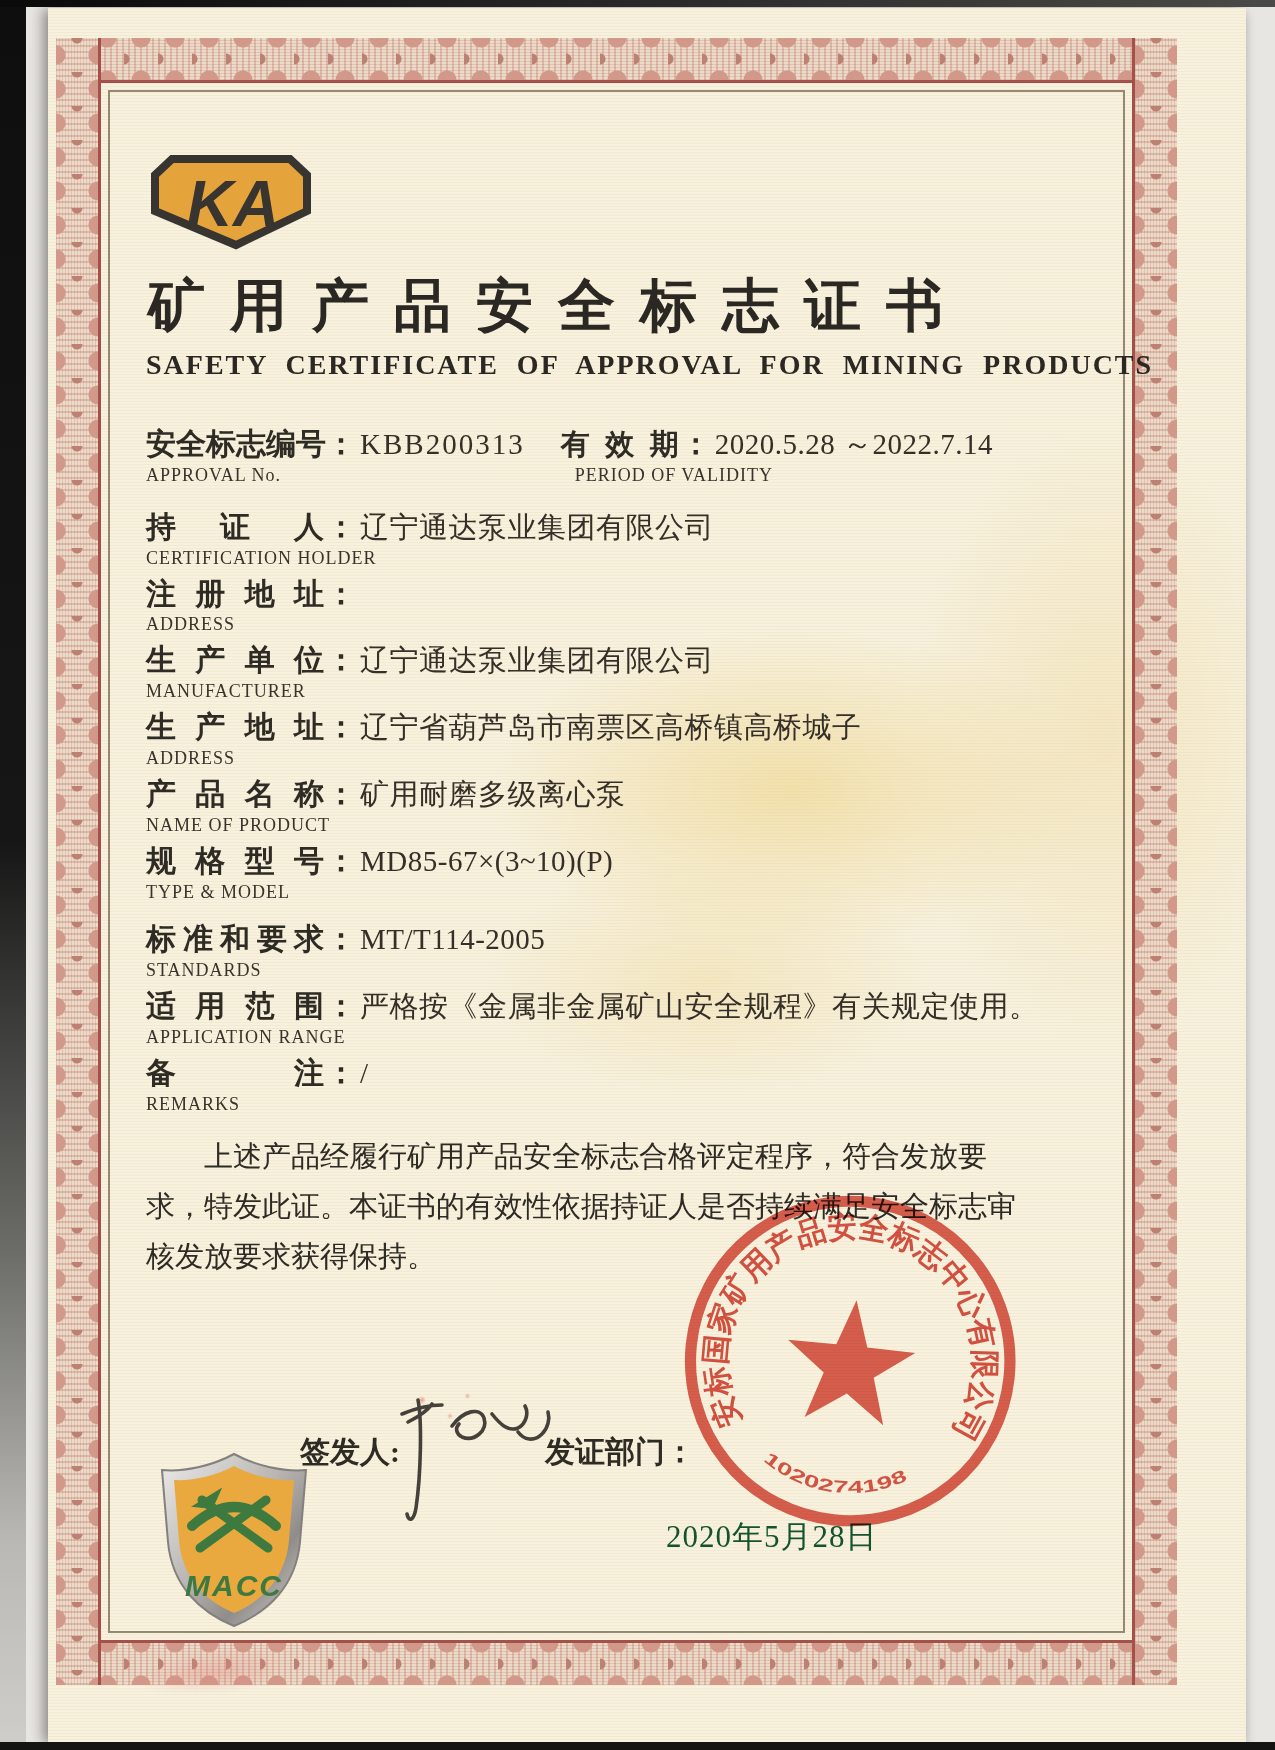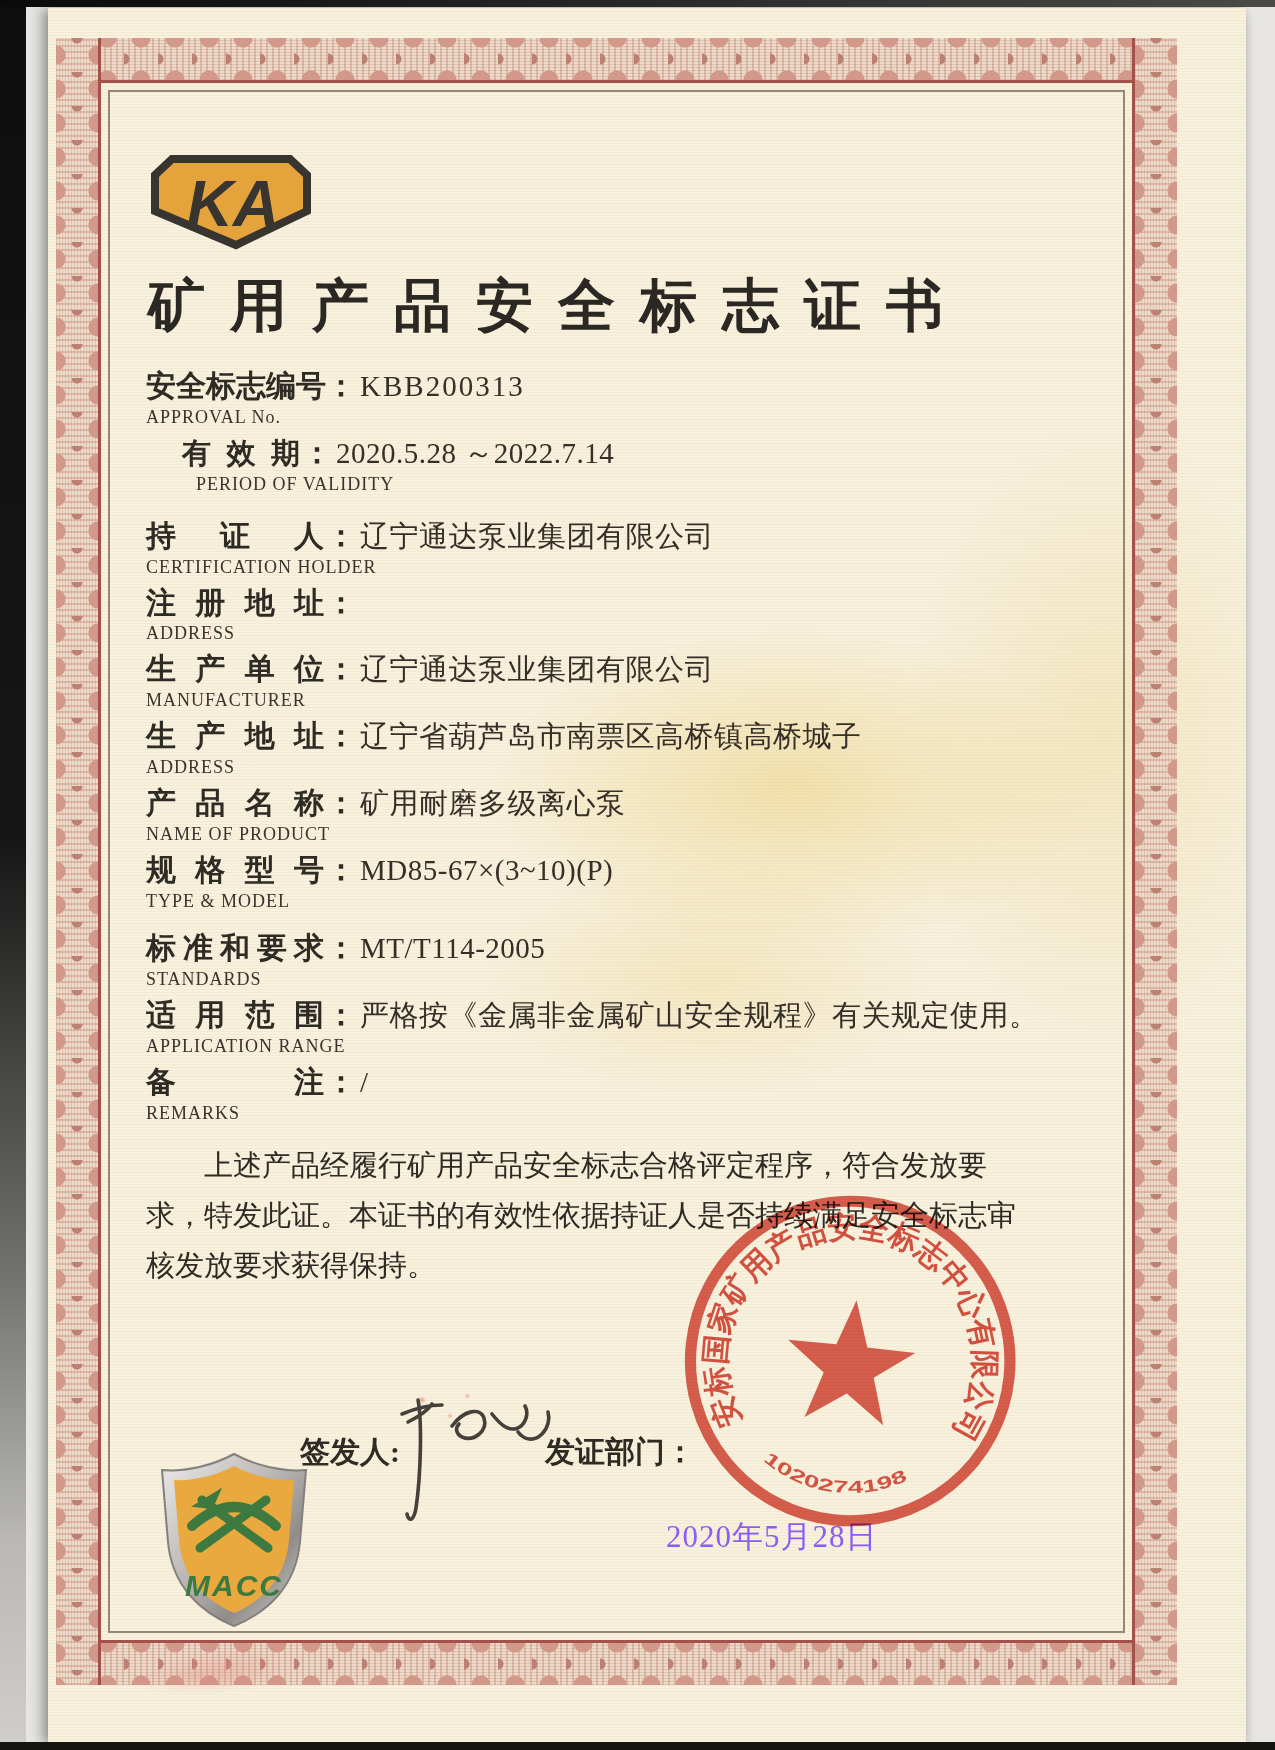--- a/index.html
+++ b/index.html
@@ -42,41 +42,41 @@
   .band-right{right:69px;top:30px;bottom:57px;width:42px;border-left:3px solid #a3514a;}
   .inner-frame{position:absolute;left:60px;top:82px;right:121px;bottom:109px;
     border:2px solid rgba(118,100,78,.75);padding:62px 30px 12px 36px;box-sizing:border-box;}
   
   .ka-logo{margin-left:4px;}
   .title-cn{margin:20px 0 0 2px;font-size:57px;line-height:64px;font-weight:700;
     letter-spacing:25px;white-space:nowrap;color:#2b2722;}
   .title-en{margin-top:8px;font-size:28px;line-height:38px;font-weight:700;
     letter-spacing:2px;word-spacing:9px;white-space:nowrap;color:#2b2722;}
   
-  .meta-row{display:flex;margin-top:28px;flex-direction:column;}
+  .meta-row{display:flex;margin-top:40px;}
   .meta-right{margin-left:36px;}
   .cnline{display:flex;align-items:baseline;line-height:39px;}
   .flabel{display:inline-block;width:178px;font-size:30px;font-weight:700;
     text-align:justify;text-align-last:justify;text-justify:inter-ideograph;white-space:nowrap;}
   .vlabel{display:inline-block;width:118px;font-size:29px;font-weight:700;
     text-align:justify;text-align-last:justify;white-space:nowrap;}
   .fcolon{font-size:30px;font-weight:700;margin:0 4px 0 2px;}
   .fvalue{font-size:29px;letter-spacing:.5px;color:#352f27;white-space:nowrap;}
   .enline{font-size:18px;line-height:22px;letter-spacing:1px;margin-bottom:5px;color:#39332c;}
   .fields{margin-top:16px;}
   .gap-before{margin-top:16px;}
   .declaration{margin-top:16px;font-size:29px;line-height:50px;text-indent:2em;
     padding-right:60px;color:#2e2a24;}
   
   .macc-badge{position:absolute;left:102px;top:1442px;font-style:italic;}
   .signer{position:absolute;left:252px;top:1424px;font-size:30px;font-weight:700;}
   .signature{position:absolute;left:322px;top:1366px;}
   .issuer{position:absolute;left:497px;top:1424px;font-size:30px;font-weight:700;}
   .stamp{position:absolute;left:627px;top:1178px;mix-blend-mode:multiply;transform:rotate(6deg);}
-  .stamp-date{position:absolute;left:618px;top:1508px;font-size:31px;color:#8b5cf6;letter-spacing:1px;}
+  .stamp-date{position:absolute;left:618px;top:1508px;font-size:31px;color:#14532d;letter-spacing:1px;}
   .smudge{position:absolute;left:88px;top:1642px;width:160px;height:44px;transform:rotate(-6deg);
     background:radial-gradient(ellipse,rgba(226,132,126,.32),rgba(226,132,126,0) 70%);filter:blur(2px);}
   .speckle{position:absolute;left:360px;top:1380px;width:70px;height:40px;
     background:radial-gradient(circle 3px at 20% 30%,rgba(220,80,70,.5),transparent 4px),
                radial-gradient(circle 2px at 60% 70%,rgba(220,80,70,.4),transparent 3px),
                radial-gradient(circle 2px at 85% 20%,rgba(220,80,70,.4),transparent 3px);}
 </style>
 </head>
 <body>
 
@@ -97,20 +97,21 @@
     <div class="inner-frame">
 
       <div class="ka-logo">
         <svg width="162" height="96" viewBox="0 0 162 96">
           <path d="M22,5 L140,5 L157,21 L157,57 L86,91 L5,57 L5,21 Z" fill="#e5a33c" stroke="#383430" stroke-width="8" stroke-linejoin="miter"></path>
           <text x="83" y="72" text-anchor="middle" font-size="64" font-weight="bold" font-style="italic" font-family="Liberation Sans, DejaVu Sans, sans-serif" fill="#383430">KA</text>
         </svg>
       </div>
 
       <div class="title-cn">矿用产品安全标志证书</div>
+      <div class="title-en">SAFETY CERTIFICATE OF APPROVAL FOR MINING PRODUCTS</div>
 
       <div class="meta-row">
         <div class="meta-left">
           <div class="cnline">
             <span class="flabel">安全标志编号</span>
             <span class="fcolon">：</span>
             <span class="fvalue" style="letter-spacing:2px">KBB200313</span>
           </div>
           <div class="enline">APPROVAL No.</div>
         </div>

